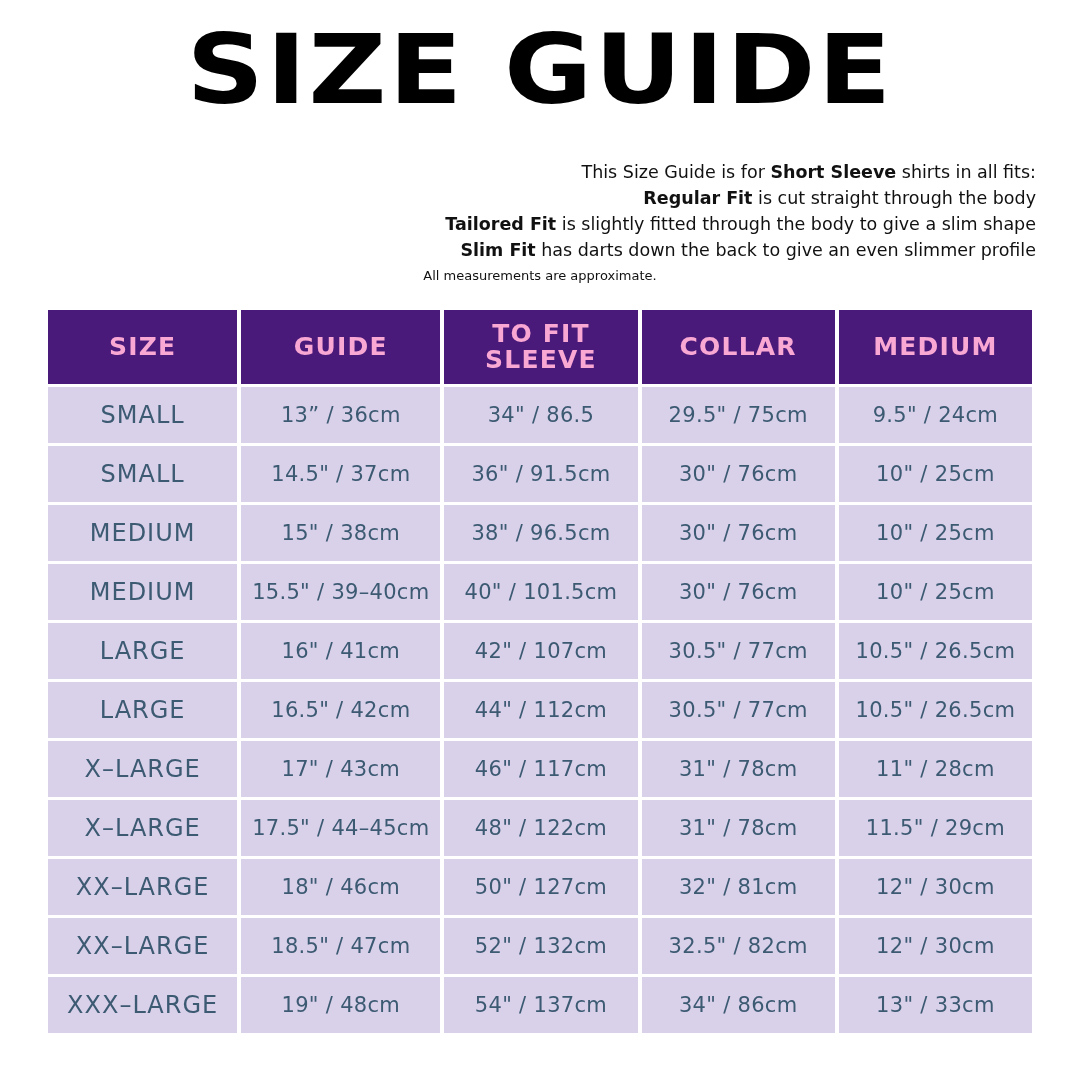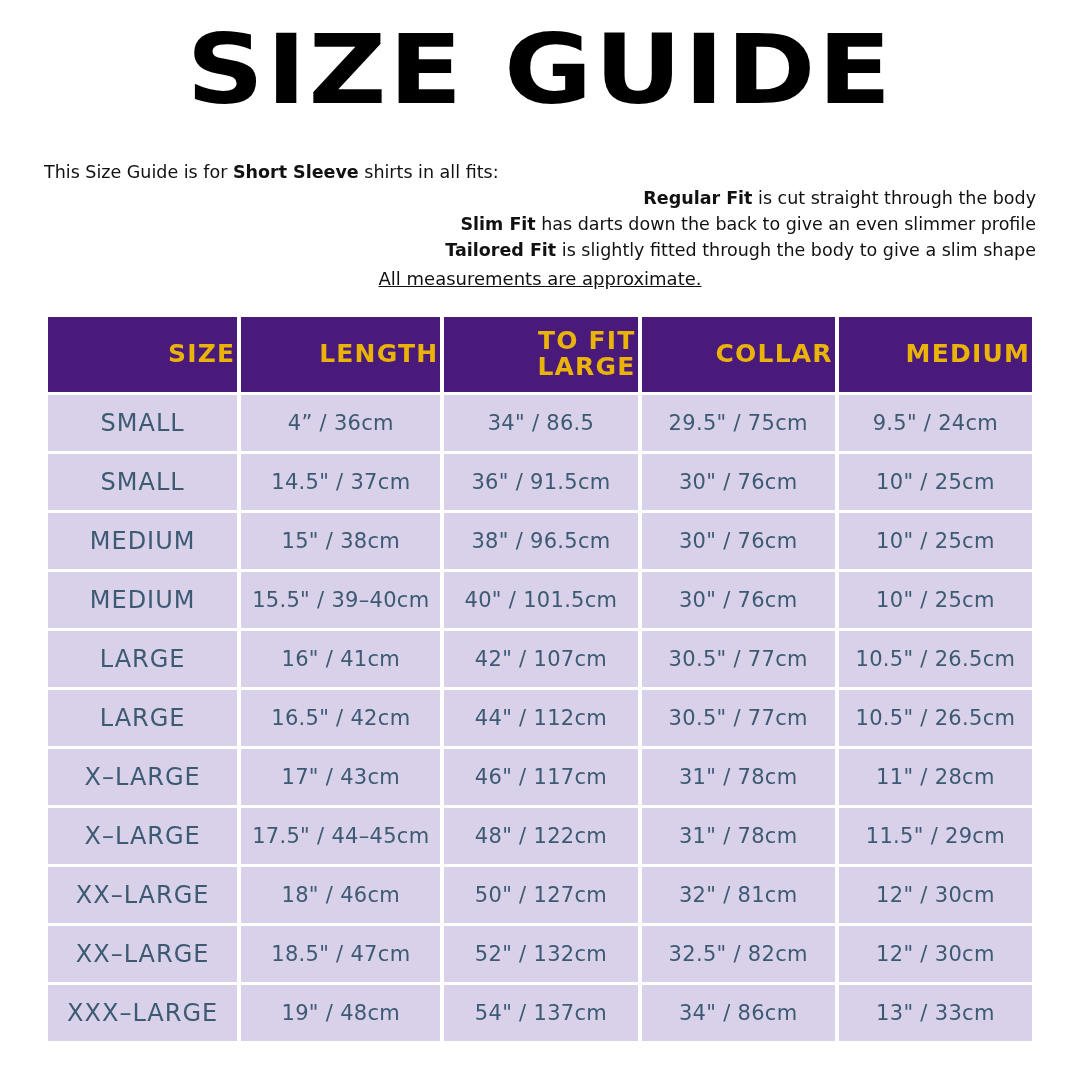--- a/index.html
+++ b/index.html
@@ -45,48 +45,47 @@
     line-height: 1.48;
   }
   .intro .line {
     white-space: nowrap;
   }
   .intro b {
     font-weight: bold;
   }
   .intro .note {
     margin-top: 2px;
-    font-size: 18px;
-    text-decoration: underline;
-  }
-  .intro-line-1 { text-align: left; }
+    font-size: 13px;
+  }
+  .intro-line-1 { text-align: right; }
   .intro-line-2,
   .intro-line-3,
   .intro-line-4 { text-align: right; }
   .intro-note { text-align: center; }
 
   
   .table-wrap {
     margin-top: 22px;
     padding: 0 44px;
   }
   table.size-table {
     width: 100%;
     border-collapse: separate;
     border-spacing: 4px 3px;
     table-layout: fixed;
   }
   table.size-table th {
     background: #4a1a7a;
-    color: #eab308;
+    color: #f9a8d4;
     font-size: 25px;
     font-weight: bold;
     letter-spacing: 1.2px;
     padding: 11px 2px;
-    text-align: right;
+    text-align: center;
     vertical-align: middle;
     height: 46px;
     line-height: 1.05;
   }
   table.size-table td {
     background: #d9d0ea;
     color: #3c5a72;
     font-size: 21px;
     font-weight: normal;
     text-align: center;
@@ -112,51 +111,51 @@
 
   <h1 class="title">SIZE GUIDE</h1>
 
   <div class="intro">
     <div class="line intro-line-1">
       <span>This Size Guide is for </span><b>Short Sleeve</b><span> shirts in all fits:</span>
     </div>
     <div class="line intro-line-2">
       <b>Regular Fit</b><span> is cut straight through the body</span>
     </div>
+    <div class="line intro-line-3">
+      <b>Tailored Fit</b><span> is slightly fitted through the body to give a slim shape</span>
+    </div>
     <div class="line intro-line-4">
       <b>Slim Fit</b><span> has darts down the back to give an even slimmer profile</span>
-    </div>
-    <div class="line intro-line-3">
-      <b>Tailored Fit</b><span> is slightly fitted through the body to give a slim shape</span>
     </div>
     <div class="note intro-note">All measurements are approximate.</div>
   </div>
 
   <div class="table-wrap">
     <table class="size-table">
       <colgroup>
         <col class="c1">
           <col class="c2">
           <col class="c3">
           <col class="c4">
           <col class="c5">
       </colgroup>
       <thead>
         <tr>
           <th>SIZE</th>
-          <th>LENGTH</th>
-          <th>TO FIT LARGE</th>
+          <th>GUIDE</th>
+          <th>TO FIT SLEEVE</th>
           <th>COLLAR</th>
           <th>MEDIUM</th>
         </tr>
       </thead>
       <tbody id="table-body">
           <tr>
             <td class="size-cell">SMALL</td>
-            <td>4” / 36cm</td>
+            <td>13” / 36cm</td>
             <td>34" / 86.5</td>
             <td>29.5" / 75cm</td>
             <td>9.5" / 24cm</td>
           </tr>
           <tr>
             <td class="size-cell">SMALL</td>
             <td>14.5" / 37cm</td>
             <td>36" / 91.5cm</td>
             <td>30" / 76cm</td>
             <td>10" / 25cm</td>

